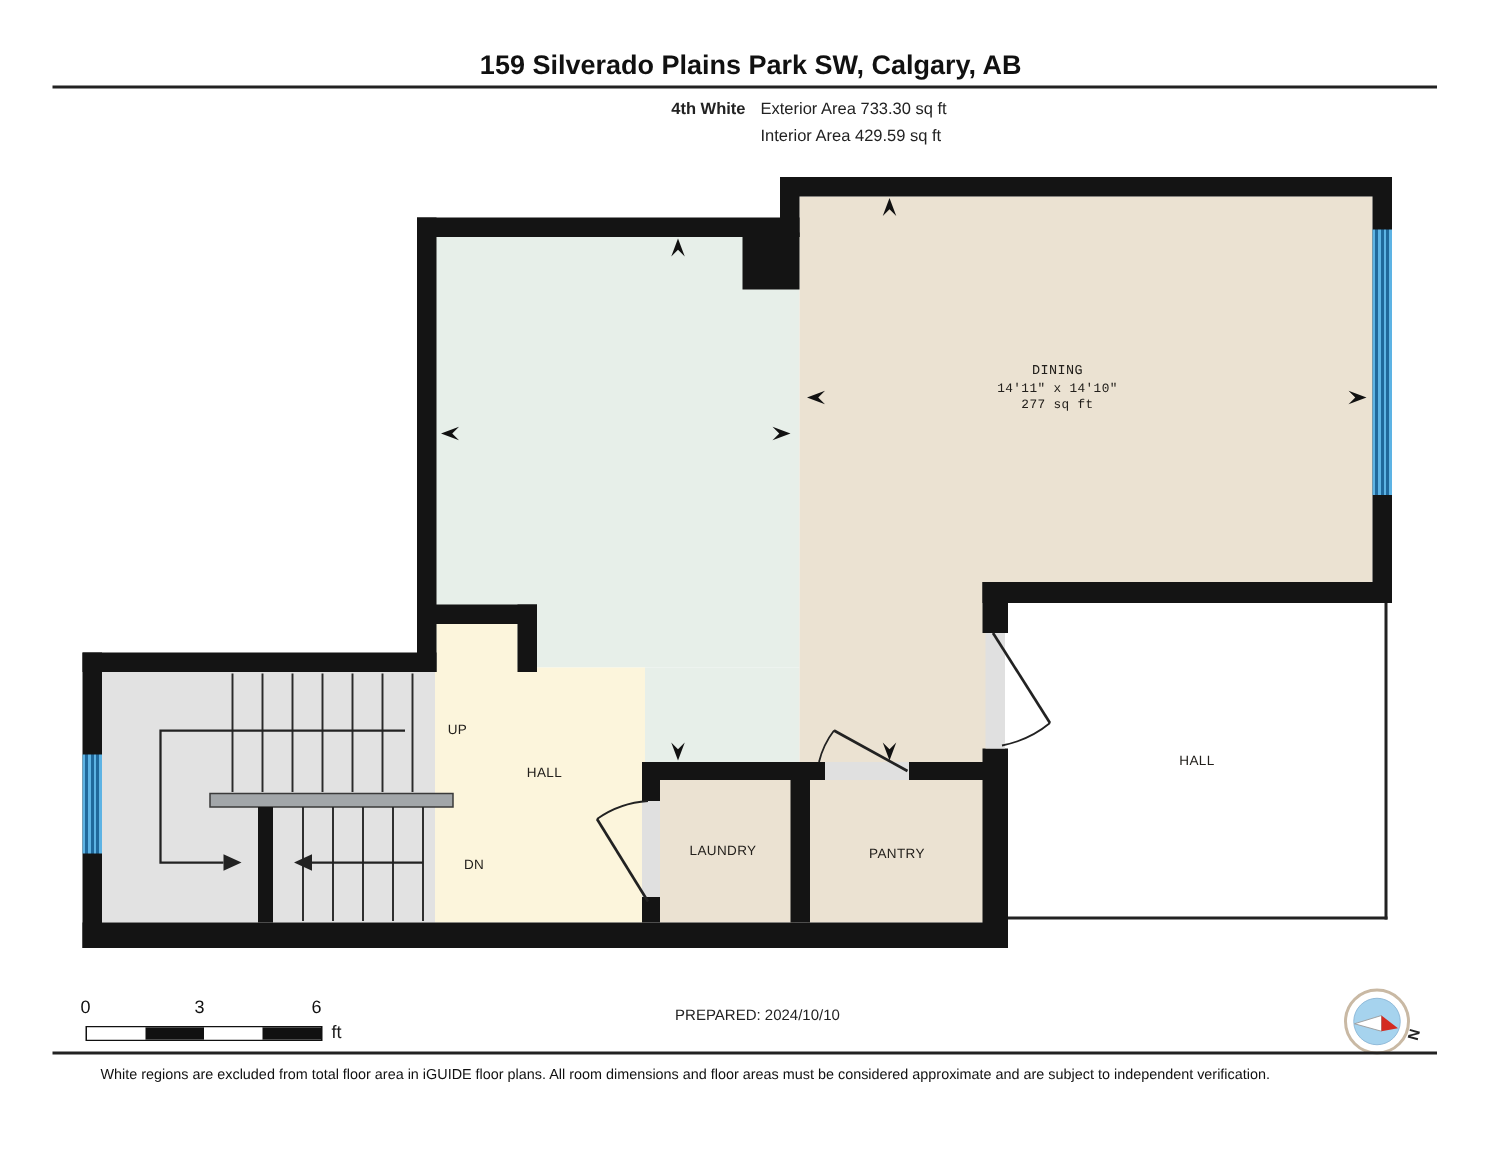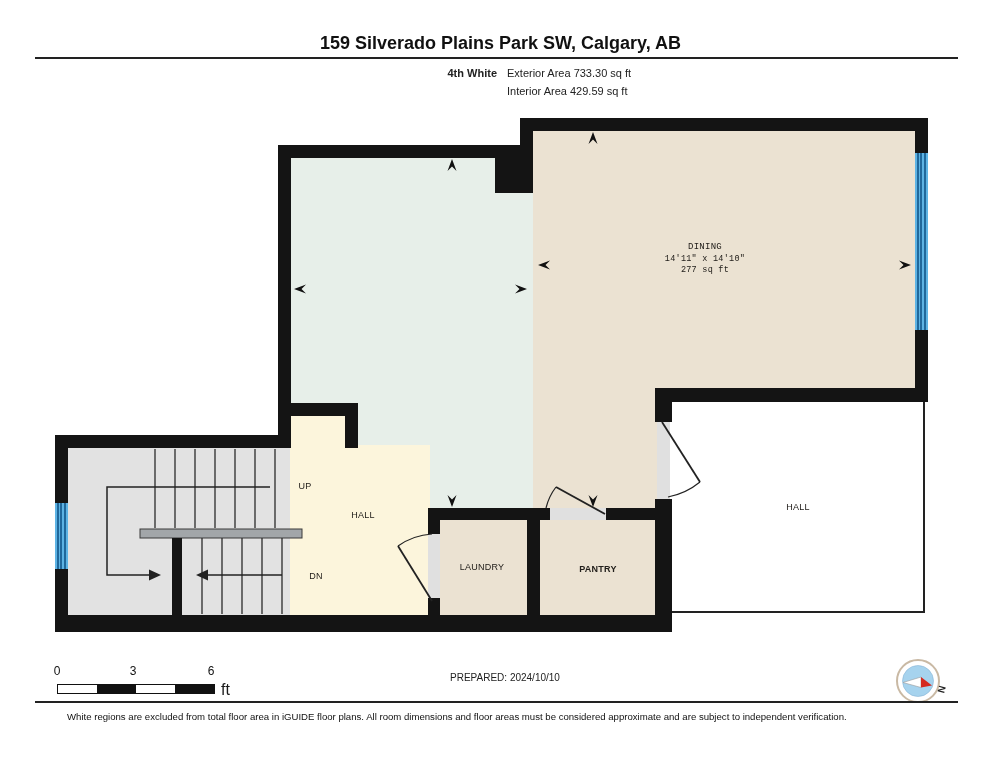--- a/index.html
+++ b/index.html
@@ -141,34 +141,34 @@
 
   <div class="lbl" style="left:630px;top:242px;width:150px;font-family:Liberation Mono, monospace;">
     <div>DINING</div>
     <div class="dims">14'11" x 14'10"</div>
     <div class="dims">277 sq ft</div>
   </div>
   <div class="lbl" style="left:333px;top:510px;width:60px;">HALL</div>
   <div class="lbl" style="left:293px;top:481px;width:24px;">UP</div>
   <div class="lbl" style="left:304px;top:571px;width:24px;">DN</div>
   <div class="lbl" style="left:442px;top:562px;width:80px;">LAUNDRY</div>
-  <div class="lbl" style="left:558px;top:564px;width:80px;font-weight:bold;">PANTRY</div>
+  <div class="lbl" style="left:558px;top:564px;width:80px;">PANTRY</div>
   <div class="lbl" style="left:763px;top:502px;width:70px;">HALL</div>
 
   <div class="abs" style="left:47px;top:664px;width:200px;height:36px;">
     <div class="scale-num" style="left:0px;top:0px;">0</div>
     <div class="scale-num" style="left:76px;top:0px;">3</div>
     <div class="scale-num" style="left:154px;top:0px;">6</div>
     <div class="abs" style="left:10px;top:20px;width:156px;height:8px;border:1.5px solid #111;">
       <div class="scale-seg" style="left:0;width:39px;background:#fff;"></div>
       <div class="scale-seg" style="left:39px;width:39px;background:#111;"></div>
       <div class="scale-seg" style="left:78px;width:39px;background:#fff;"></div>
       <div class="scale-seg" style="left:117px;width:39px;background:#111;"></div>
     </div>
-    <div class="abs" style="left:174px;top:17px;font-size:16px;">ft</div>
+    <div class="abs" style="left:174px;top:17px;font-size:12px;">ft</div>
   </div>
 
   <div id="prepared">PREPARED: 2024/10/10</div>
 
   <svg width="50" height="50" style="left:894px;top:656px;">
     <circle cx="24" cy="25" r="21" fill="#ffffff" stroke="#c9b9a4" stroke-width="2"></circle>
     <circle cx="24" cy="25" r="15.5" fill="#a6d3ee" stroke="#8ab6d6" stroke-width="0.6"></circle>
     <polygon points="9,26.5 27,21 27,31.5" fill="#ffffff" stroke="#9a9a9a" stroke-width="0.6"></polygon>
     <polygon points="27,21 27,31.5 38,29.5" fill="#d42a20"></polygon>
   </svg>

